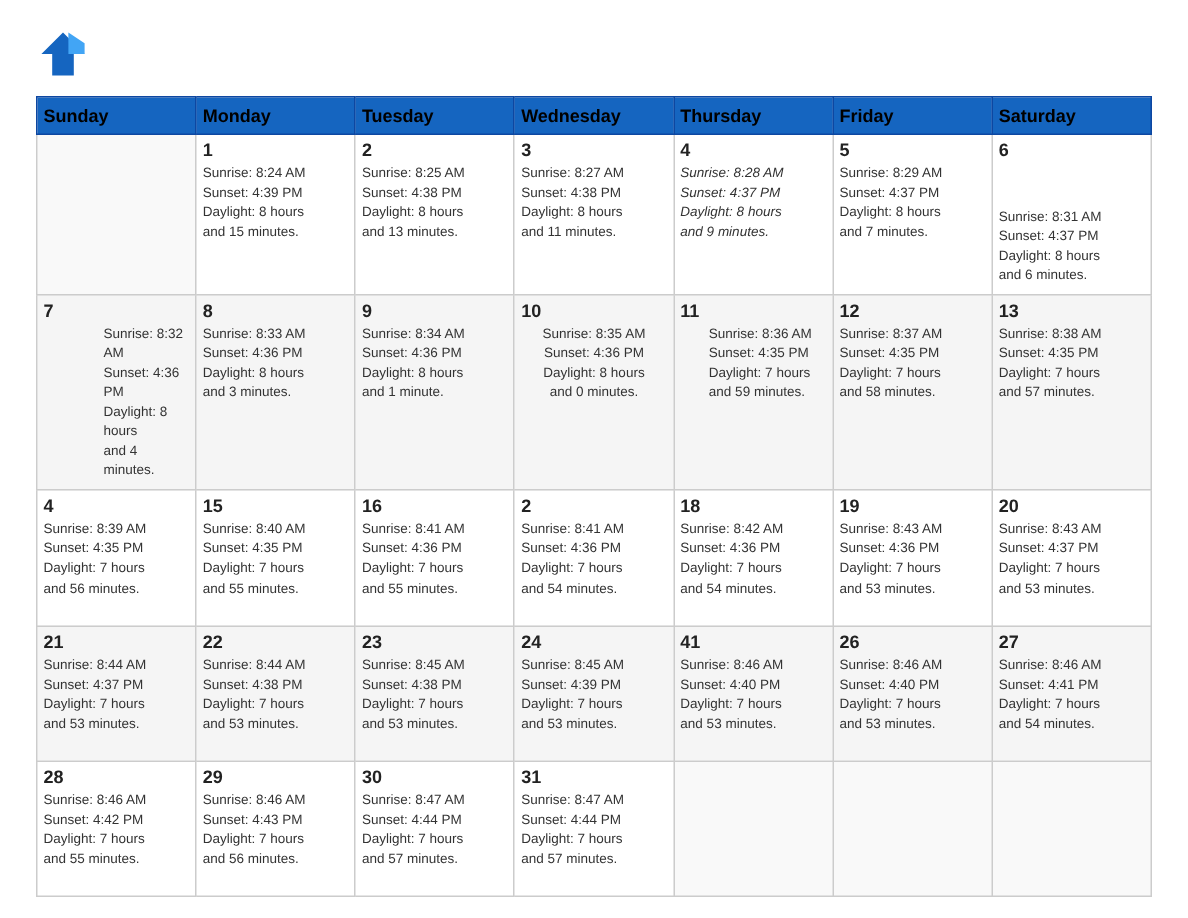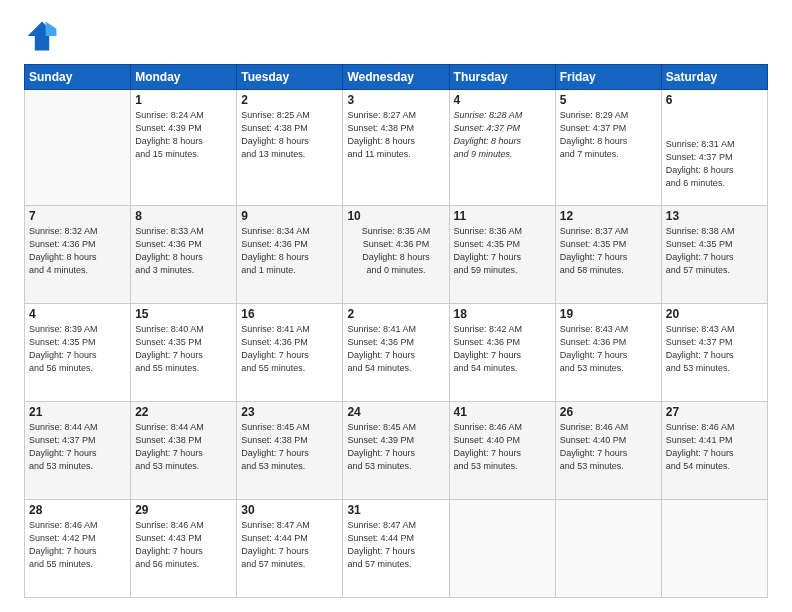--- a/index.html
+++ b/index.html
@@ -53,21 +53,21 @@
       color: #444;
       margin-top: 2px;
     }
     .calendar {
       width: 100%;
       border-collapse: collapse;
       flex: 1;
     }
     .calendar th {
       background: #1565C0;
-      color: #ffffff;
+      color: #000000;
       font-size: 12px;
       font-weight: bold;
       padding: 5px 4px;
       text-align: left;
       border: 1px solid #0d47a1;
     }
     .calendar td {
       border: 1px solid #ccc;
       vertical-align: top;
       padding: 3px 4px;
@@ -168,21 +168,21 @@
             <div class="day-num">6</div>
             <div class="day-info" style="white-space: pre-line; margin-top: 31px;">Sunrise: 8:31 AM
 Sunset: 4:37 PM
 Daylight: 8 hours
 and 6 minutes.</div>
           </td>
         </tr>
         <tr class="row-shaded">
           <td>
             <div class="day-num">7</div>
-            <div class="day-info" style="white-space: pre-line;">Sunrise: 8:32 AM
+            <div class="day-info" style="white-space: pre-line; margin-left: 40px;">Sunrise: 8:32 AM
 Sunset: 4:36 PM
 Daylight: 8 hours
 and 4 minutes.</div>
           </td>
           <td>
             <div class="day-num">8</div>
             <div class="day-info" style="white-space: pre-line;">Sunrise: 8:33 AM
 Sunset: 4:36 PM
 Daylight: 8 hours
 and 3 minutes.</div>
@@ -196,21 +196,21 @@
           </td>
           <td>
             <div class="day-num">10</div>
             <div class="day-info" style="white-space: pre-line; text-align: center;">Sunrise: 8:35 AM
 Sunset: 4:36 PM
 Daylight: 8 hours
 and 0 minutes.</div>
           </td>
           <td>
             <div class="day-num">11</div>
-            <div class="day-info" style="white-space: pre-line;">Sunrise: 8:36 AM
+            <div class="day-info" style="white-space: pre-line; margin-left: 19px;">Sunrise: 8:36 AM
 Sunset: 4:35 PM
 Daylight: 7 hours
 and 59 minutes.</div>
           </td>
           <td>
             <div class="day-num">12</div>
             <div class="day-info" style="white-space: pre-line;">Sunrise: 8:37 AM
 Sunset: 4:35 PM
 Daylight: 7 hours
 and 58 minutes.</div>

